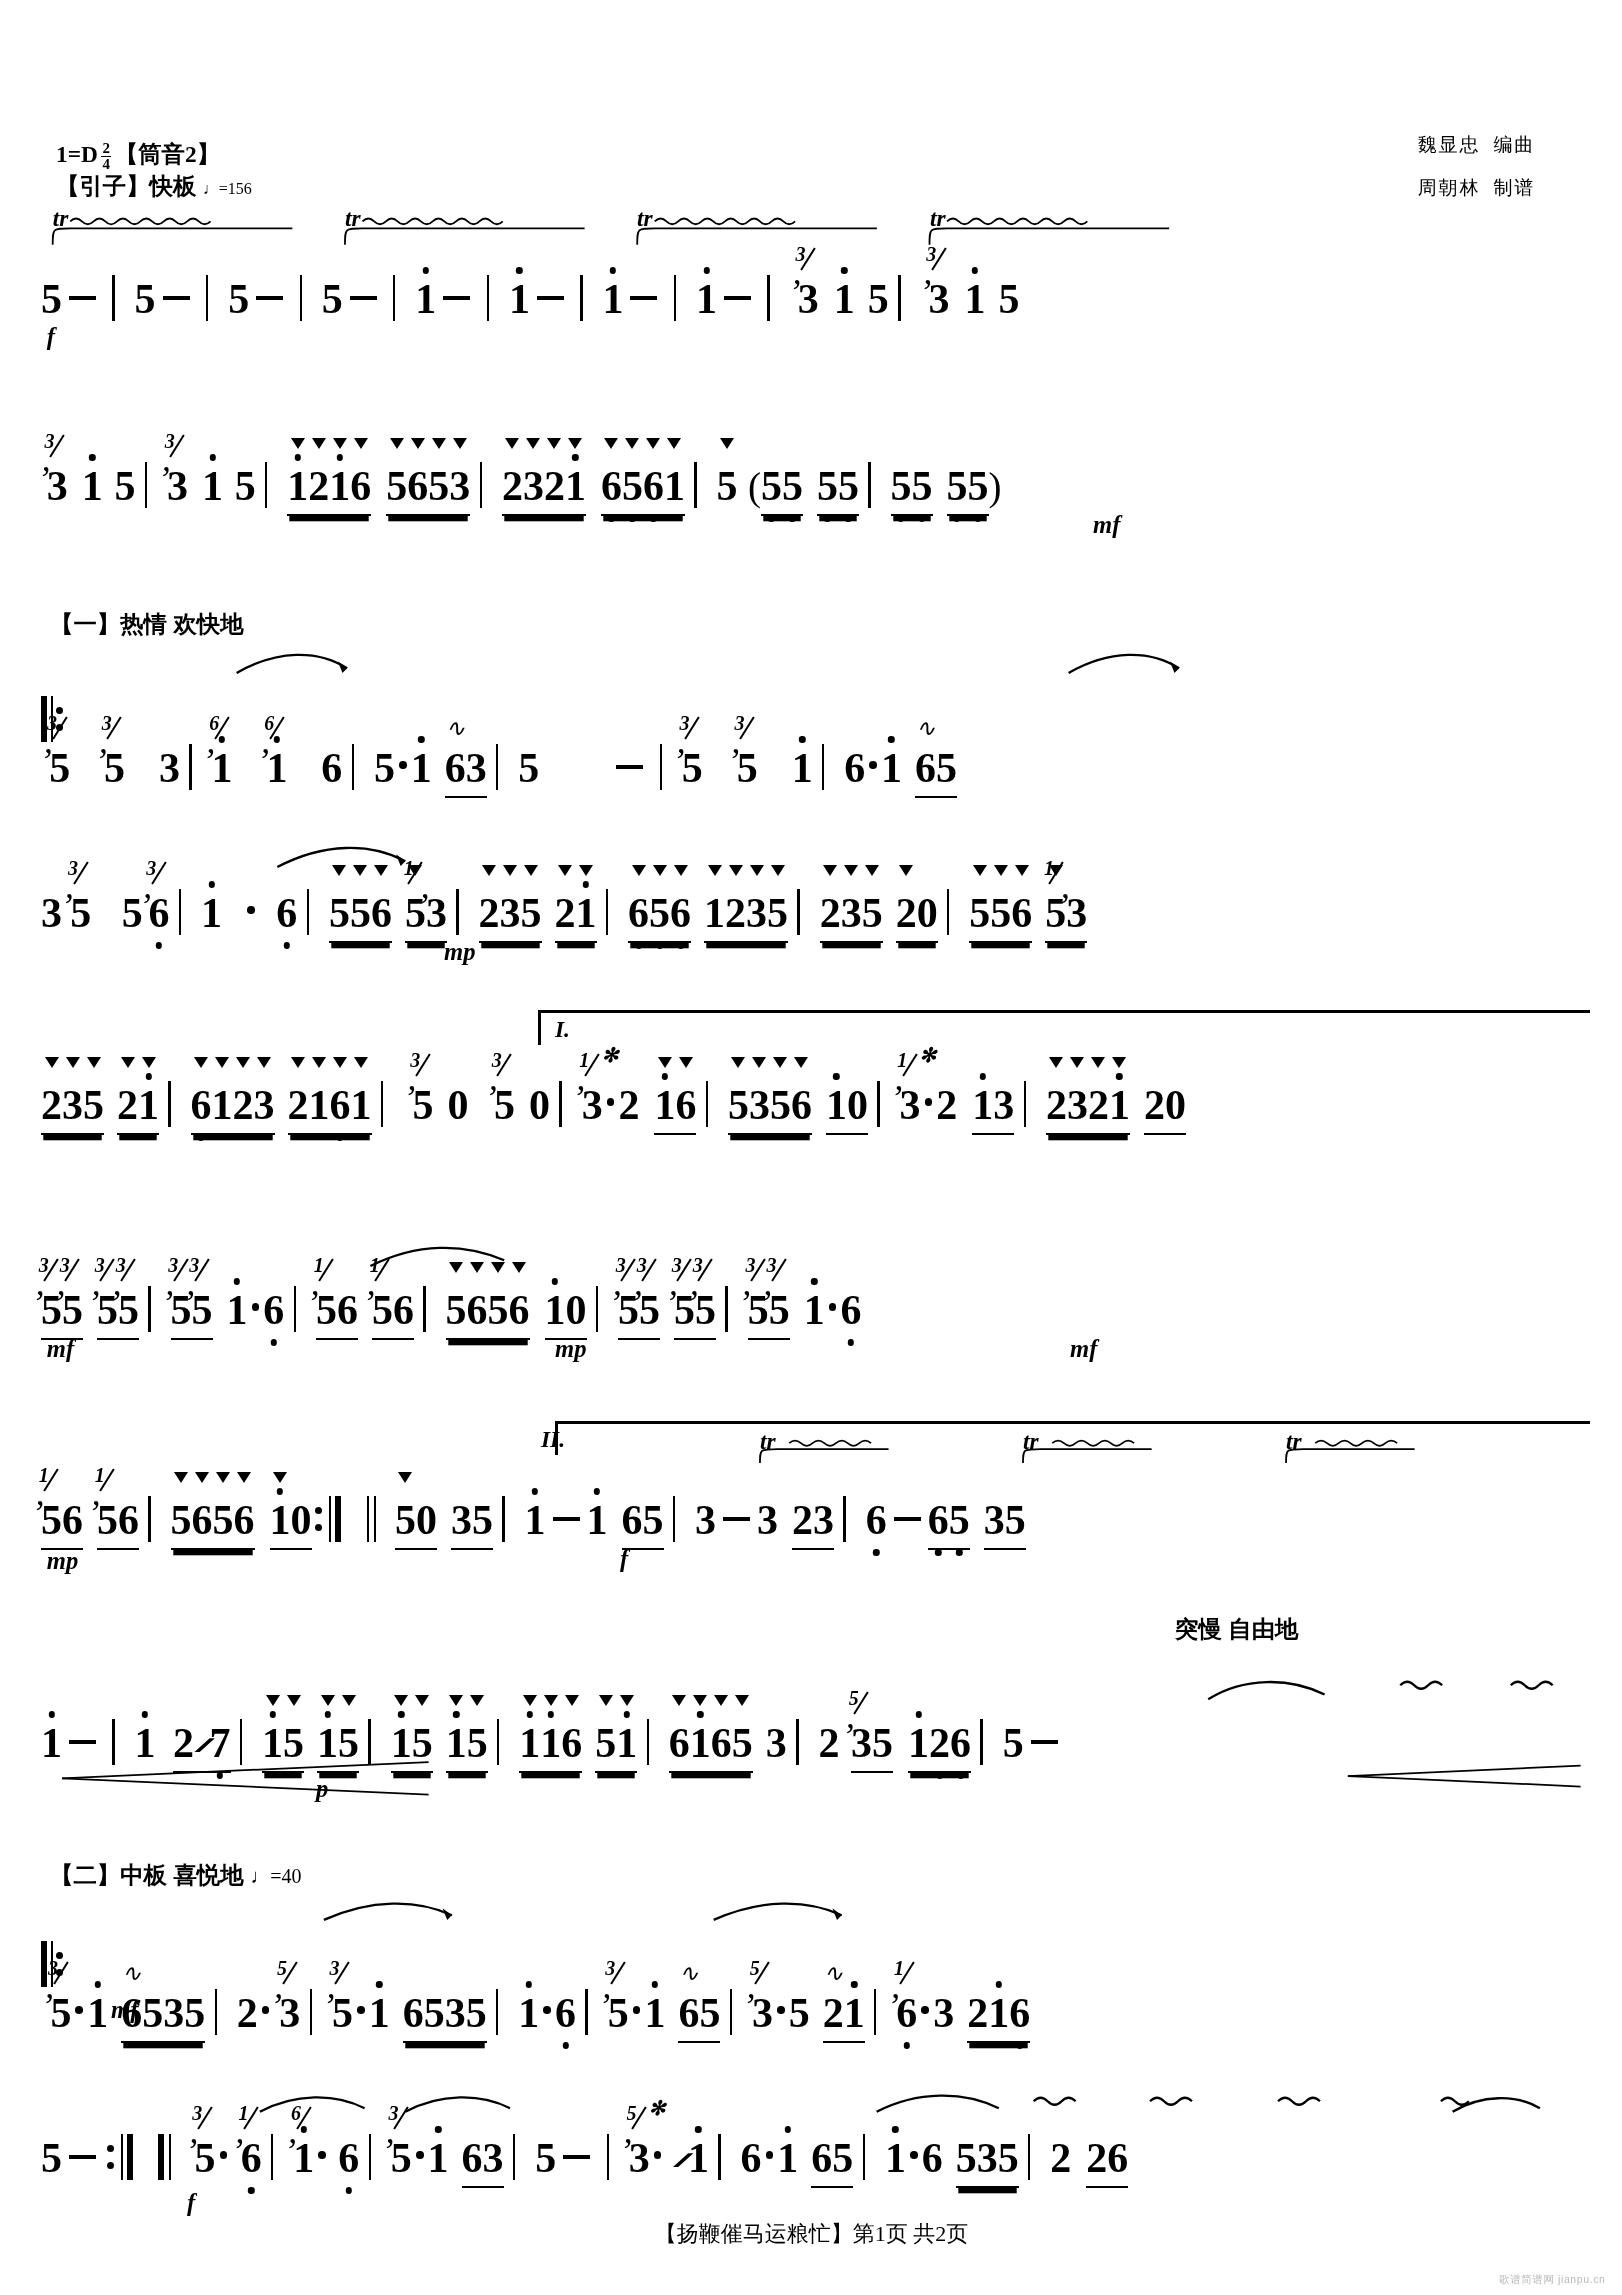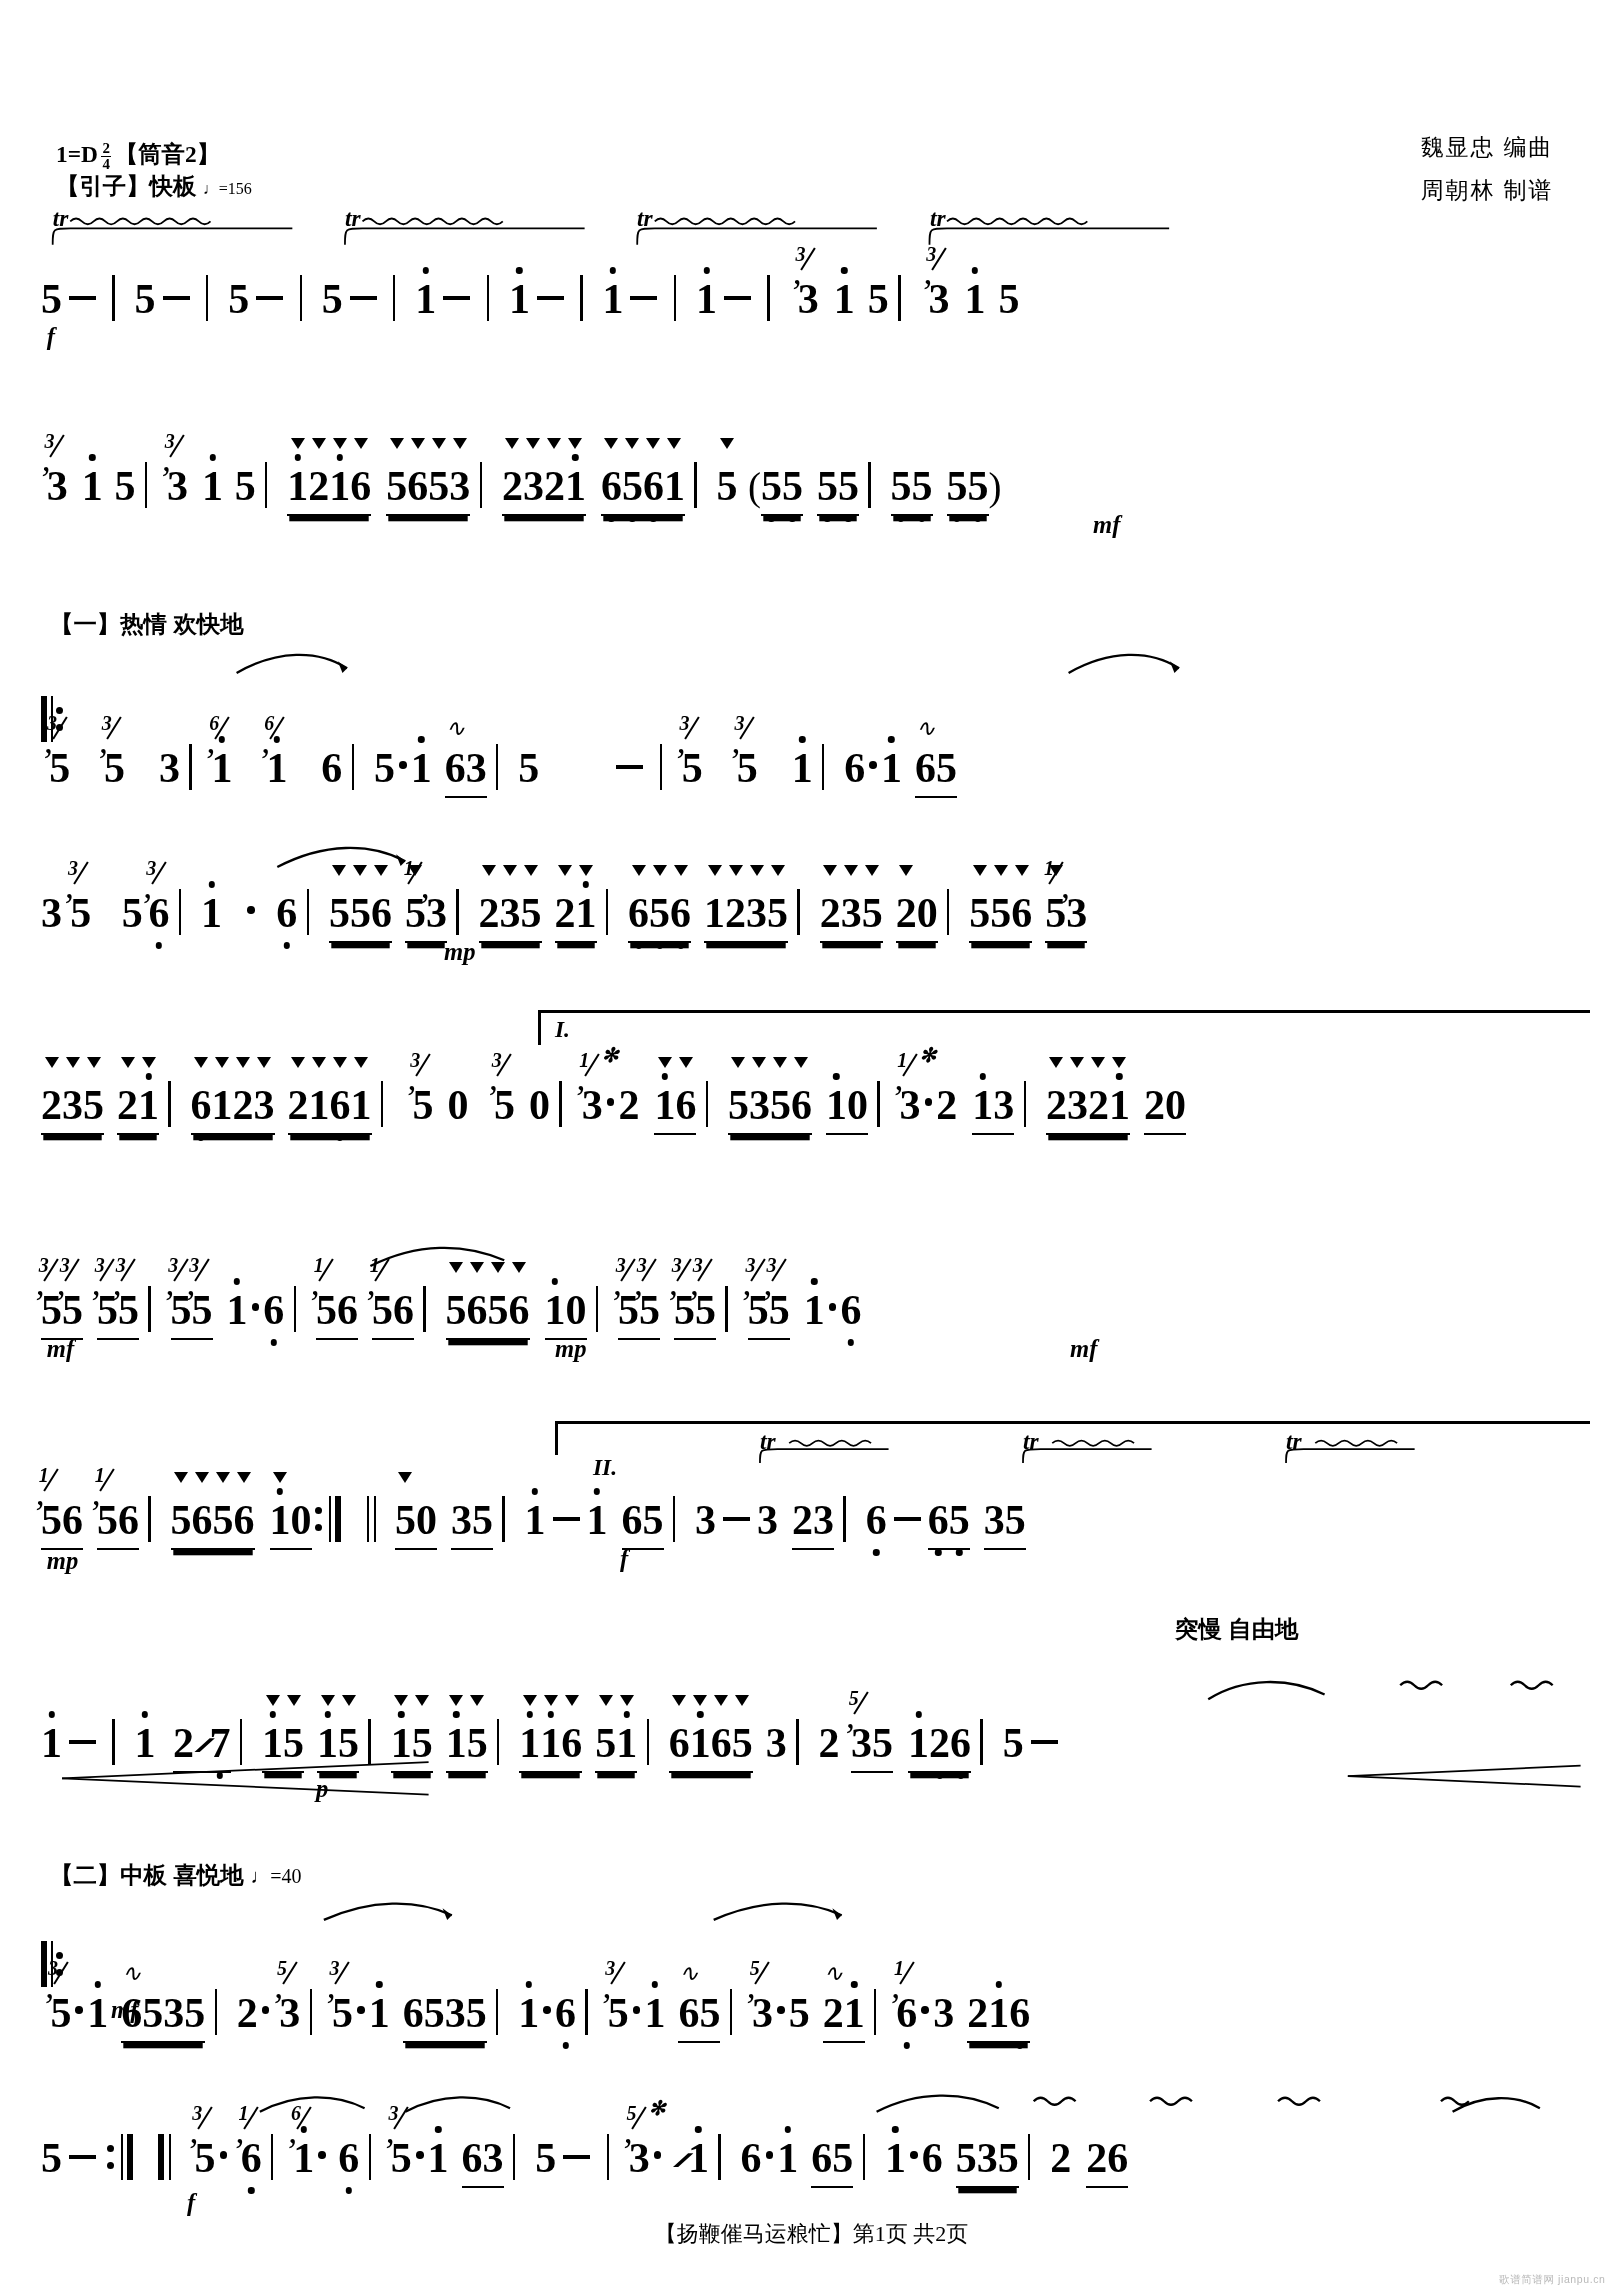--- a/index.html
+++ b/index.html
@@ -17,22 +17,22 @@
     position:absolute;top:70px;left:0;width:1623px;text-align:center;
     font-family:"Liberation Sans", sans-serif;
     font-weight:bold;font-size:50px;letter-spacing:2.3px;
   }
   .subtitle{
     position:absolute;top:164px;left:0;width:1623px;text-align:center;
     font-family:"Liberation Serif", serif;
     font-weight:bold;font-size:23.4px;letter-spacing:4.7px;
   }
   .credit{
-    position:absolute;right:70px;font-family:Liberation Sans, sans-serif;
-    font-size:23px;letter-spacing:1.8px;white-space:nowrap;
+    position:absolute;right:88px;font-family:Liberation Mono, monospace;
+    font-size:19px;letter-spacing:1.8px;white-space:nowrap;
   }
   .credit.c1{top:132px;}
   .credit.c2{top:175px;}
 
   .keysig{
     position:absolute;left:56px;top:138px;
     font-family:"Liberation Serif", serif;font-size:23.4px;font-weight:bold;
     white-space:nowrap;
   }
   .keysig .frac{display:inline-block;vertical-align:middle;text-align:center;font-size:15px;line-height:1.0;margin:0 3.5px;}
@@ -252,21 +252,21 @@
       <span class="u1"><span class="glyph"><i class="gracen">3</i><i class="slashg"></i><i class="hook">ʼ</i>5</span><span class="glyph"><i class="gracen">3</i><i class="slashg"></i><i class="hook">ʼ</i>5</span></span><span class="sp" style="width:14px"></span><span class="glyph">1<i class="dotu"></i></span><span class="augdot"></span><span class="glyph">6<i class="dotd"></i></span>
     </span>
     <span class="dyn" style="left:5.8px;top:49px;">mf</span>
     <span class="dyn" style="left:514px;top:49px;">mp</span>
     <span class="dyn" style="left:1029px;top:49px;">mf</span>
   </div>
 
   <div class="sys" style="top:1496px;">
     <div class="endline" style="left:514px;top:-75px;width:1035px;height:2.9px;"></div>
     <div class="endline" style="left:514px;top:-75px;width:2.9px;height:34px;"></div>
-    <span class="ending" style="left:552px;top:-70px;margin-top:28px;">II.</span>
+    <span class="ending" style="left:500px;top:-70px;">II.</span>
     <svg class="overlay" width="1549" height="76" style="top:-68px" viewBox="0 0 2650 130">
       <path d="M1230,60 C1230,36 1230,36 1260,36 L1450,36" stroke="#000" stroke-width="3" fill="none"></path>
       <path d="M1280,26 q10,-9 20,0 q10,9 20,0 q10,-9 20,0 q10,9 20,0 q10,-9 20,0 q10,9 20,0 q10,-9 20,0" stroke="#000" stroke-width="3" fill="none"></path>
       <path d="M1680,60 C1680,36 1680,36 1710,36 L1900,36" stroke="#000" stroke-width="3" fill="none"></path>
       <path d="M1730,26 q10,-9 20,0 q10,9 20,0 q10,-9 20,0 q10,9 20,0 q10,-9 20,0 q10,9 20,0 q10,-9 20,0" stroke="#000" stroke-width="3" fill="none"></path>
       <path d="M2130,60 C2130,36 2130,36 2160,36 L2350,36" stroke="#000" stroke-width="3" fill="none"></path>
       <path d="M2180,26 q10,-9 20,0 q10,9 20,0 q10,-9 20,0 q10,9 20,0 q10,-9 20,0 q10,9 20,0 q10,-9 20,0" stroke="#000" stroke-width="3" fill="none"></path>
     </svg>
     <span class="tr" style="left:719px;top:-68px;">tr</span>
     <span class="tr" style="left:982px;top:-68px;">tr</span>

